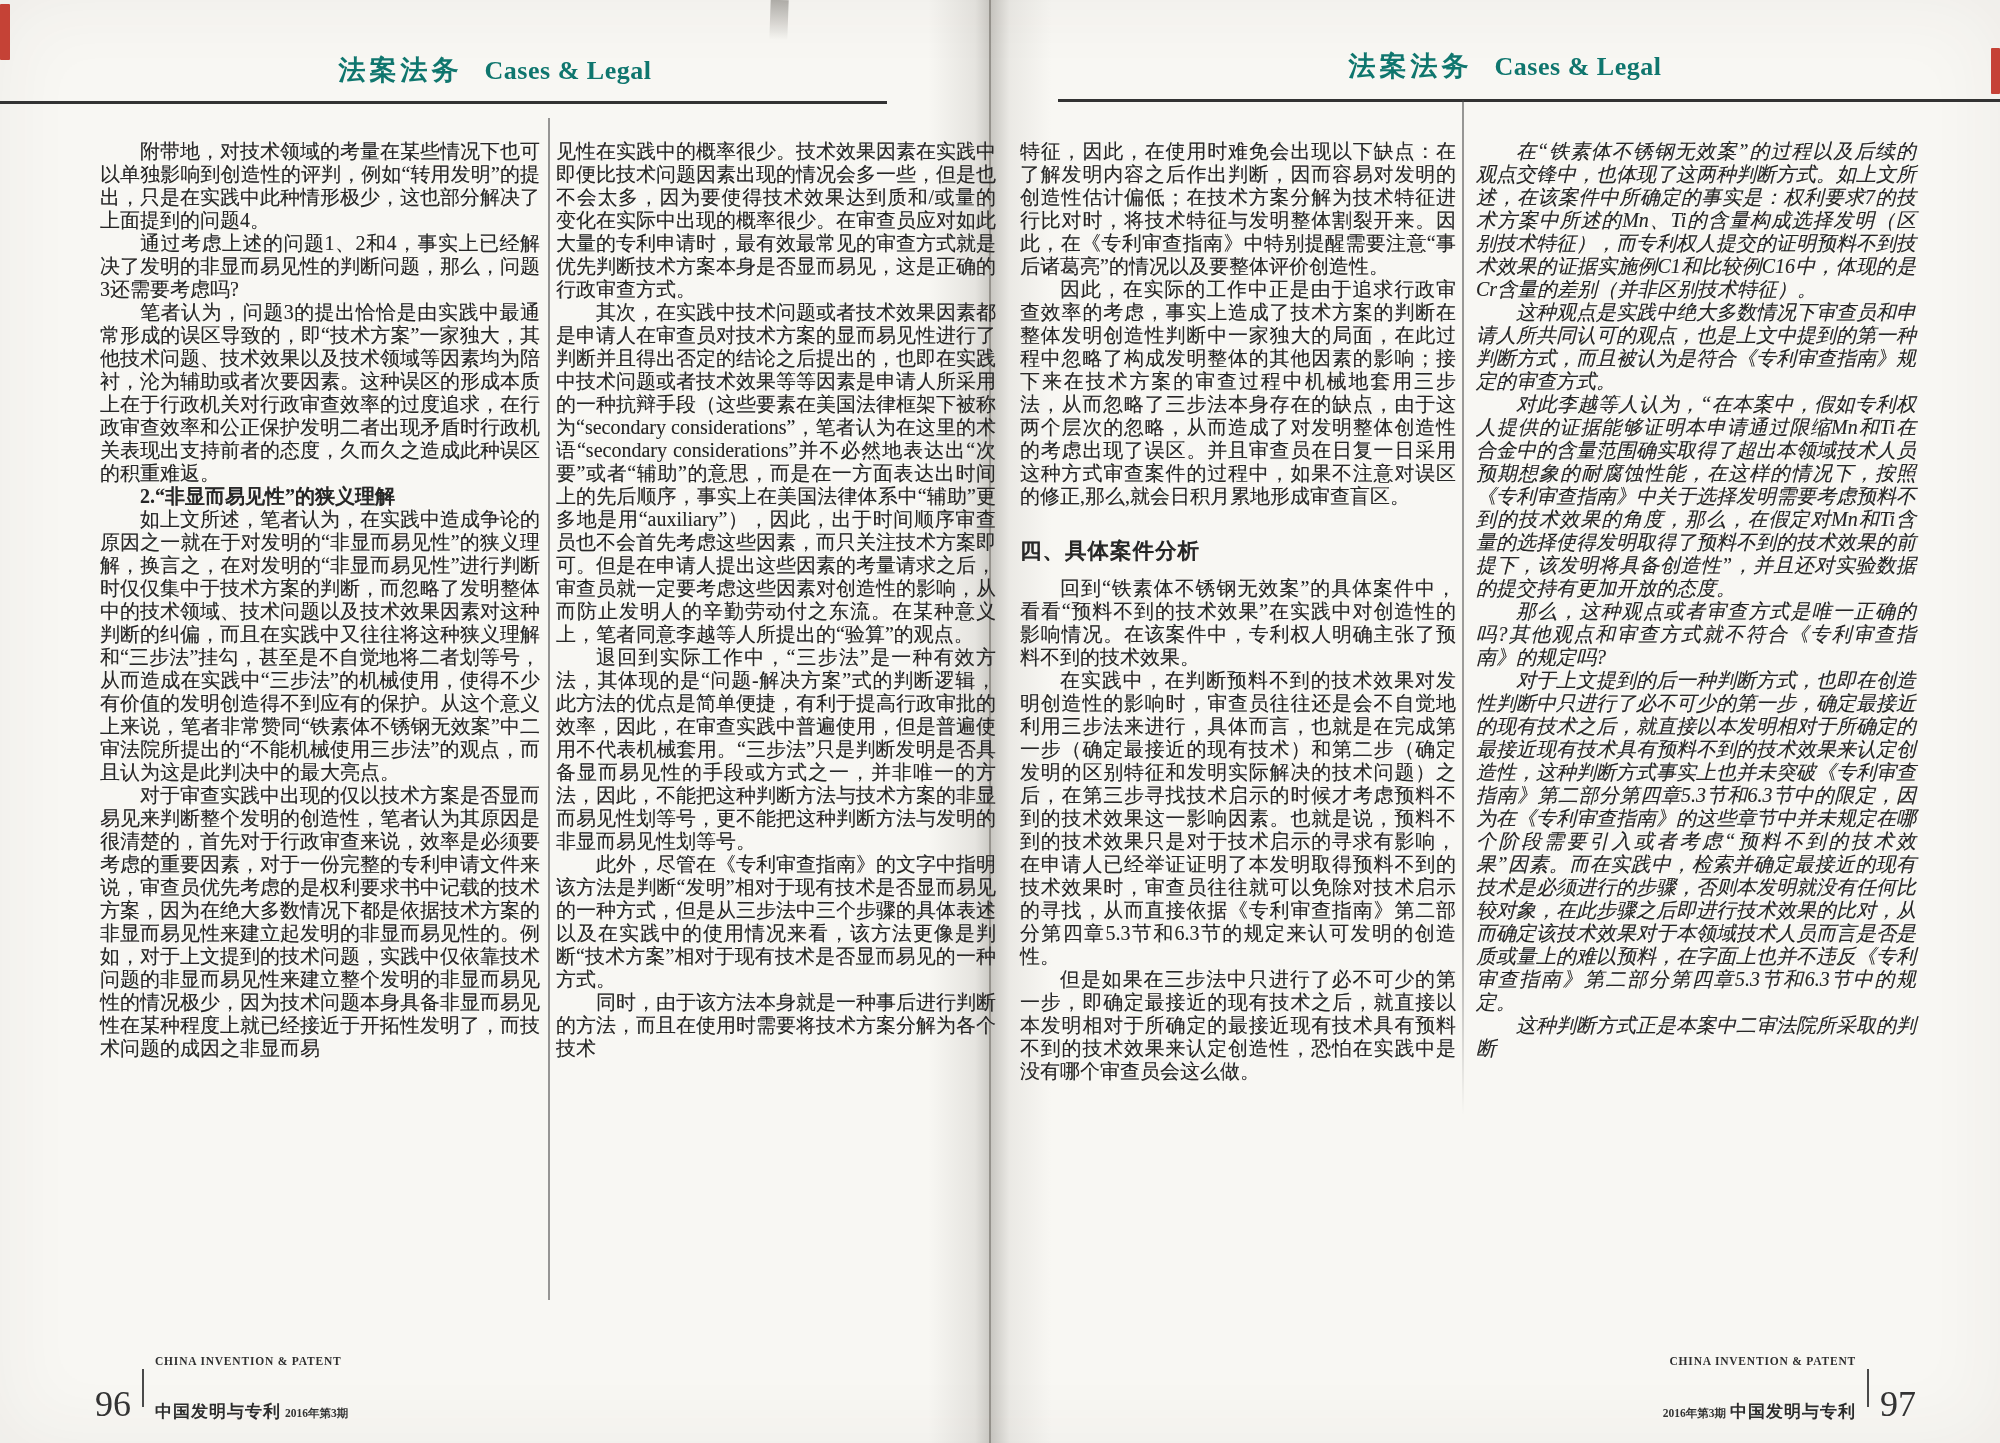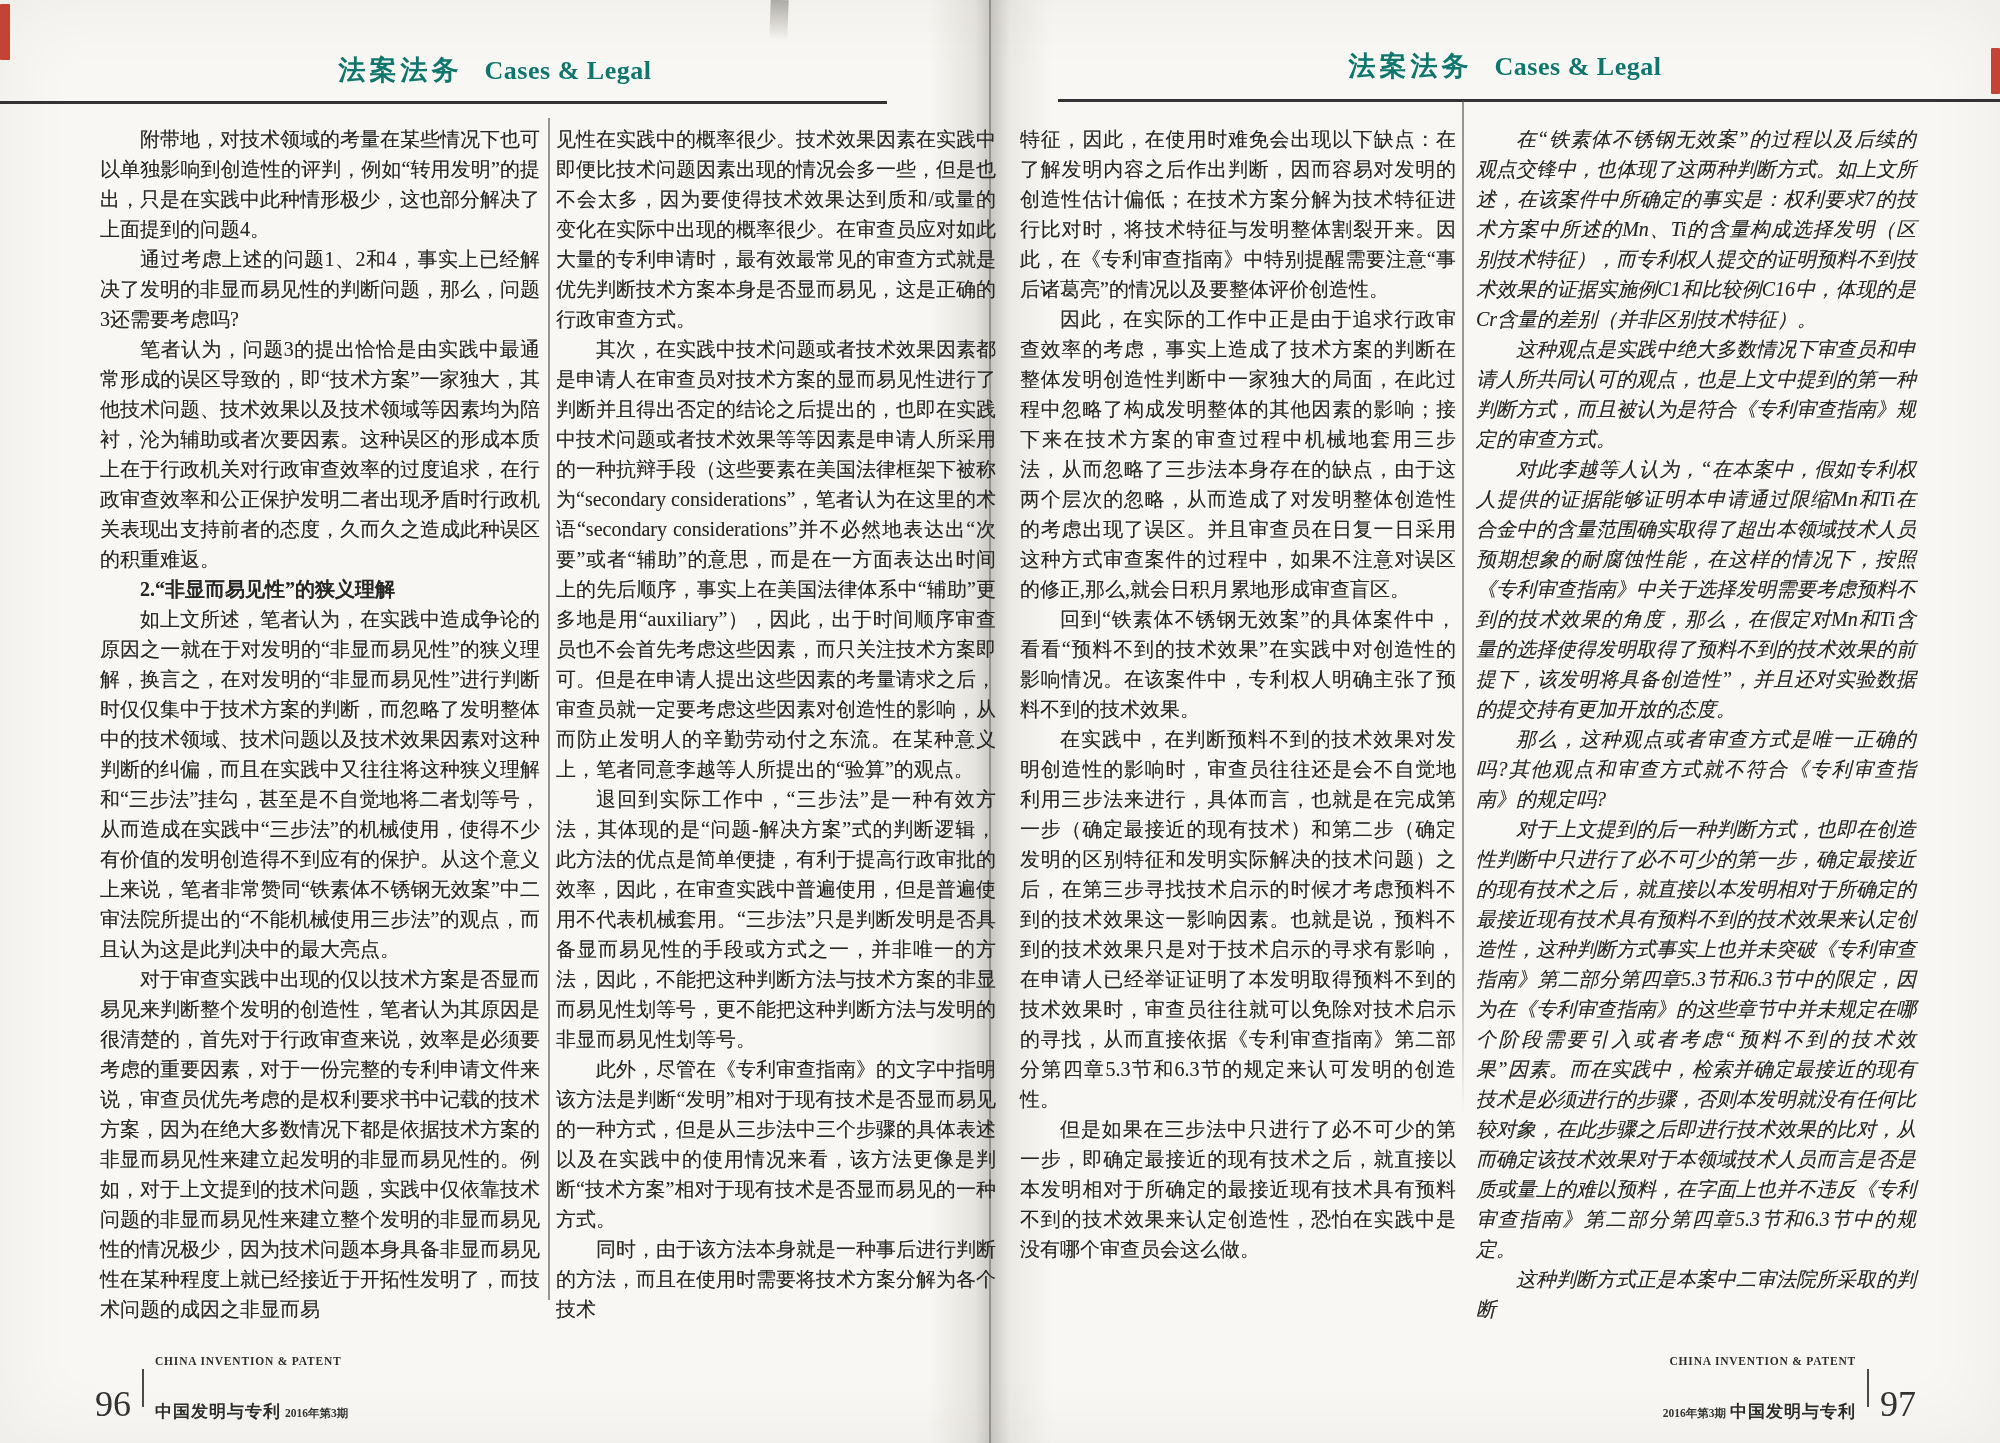--- a/index.html
+++ b/index.html
@@ -44,22 +44,22 @@
   .hdr-rule.right{left:1058px;top:99px;width:942px;}
   
   .colsep{position:absolute;width:2px;background:rgba(70,70,70,0.55);}
   .colsep.l{left:548px;top:118px;height:1182px;}
   .colsep.r{
     left:1462px;top:100px;height:1015px;
     background:linear-gradient(180deg,rgba(70,70,70,0.55) 0%,rgba(70,70,70,0.5) 80%,rgba(70,70,70,0) 100%);
   }
   
   .col{
-    position:absolute;top:124px;width:440px;
-    font-size:20px;line-height:30px;color:var(--ink,#272727);
+    position:absolute;top:140px;width:440px;
+    font-size:20px;line-height:23px;color:var(--ink,#272727);
     text-align:justify;text-justify:inter-character;
     text-shadow:0 0 0.4px rgba(20,20,20,0.35);
   }
   #col-l1{left:100px;}
   #col-l2{left:556px;}
   #col-r1{left:1020px;width:436px;}
   #col-r2{left:1476px;font-style:italic;}
   .col p{margin:0;text-indent:2em;}
   .col p.noindent{text-indent:0;}
   .col .h2{font-weight:bold;text-indent:2em;}
@@ -111,20 +111,21 @@
   <div class="col" id="col-l2">
       <p class="noindent">见性在实践中的概率很少。技术效果因素在实践中即便比技术问题因素出现的情况会多一些，但是也不会太多，因为要使得技术效果达到质和/或量的变化在实际中出现的概率很少。在审查员应对如此大量的专利申请时，最有效最常见的审查方式就是优先判断技术方案本身是否显而易见，这是正确的行政审查方式。</p>
       <p>其次，在实践中技术问题或者技术效果因素都是申请人在审查员对技术方案的显而易见性进行了判断并且得出否定的结论之后提出的，也即在实践中技术问题或者技术效果等等因素是申请人所采用的一种抗辩手段（这些要素在美国法律框架下被称为“secondary considerations”，笔者认为在这里的术语“secondary considerations”并不必然地表达出“次要”或者“辅助”的意思，而是在一方面表达出时间上的先后顺序，事实上在美国法律体系中“辅助”更多地是用“auxiliary”），因此，出于时间顺序审查员也不会首先考虑这些因素，而只关注技术方案即可。但是在申请人提出这些因素的考量请求之后，审查员就一定要考虑这些因素对创造性的影响，从而防止发明人的辛勤劳动付之东流。在某种意义上，笔者同意李越等人所提出的“验算”的观点。</p>
       <p>退回到实际工作中，“三步法”是一种有效方法，其体现的是“问题-解决方案”式的判断逻辑，此方法的优点是简单便捷，有利于提高行政审批的效率，因此，在审查实践中普遍使用，但是普遍使用不代表机械套用。“三步法”只是判断发明是否具备显而易见性的手段或方式之一，并非唯一的方法，因此，不能把这种判断方法与技术方案的非显而易见性划等号，更不能把这种判断方法与发明的非显而易见性划等号。</p>
       <p>此外，尽管在《专利审查指南》的文字中指明该方法是判断“发明”相对于现有技术是否显而易见的一种方式，但是从三步法中三个步骤的具体表述以及在实践中的使用情况来看，该方法更像是判断“技术方案”相对于现有技术是否显而易见的一种方式。</p>
       <p>同时，由于该方法本身就是一种事后进行判断的方法，而且在使用时需要将技术方案分解为各个技术</p>
     </div>
   <div class="col" id="col-r1">
       <p class="noindent">特征，因此，在使用时难免会出现以下缺点：在了解发明内容之后作出判断，因而容易对发明的创造性估计偏低；在技术方案分解为技术特征进行比对时，将技术特征与发明整体割裂开来。因此，在《专利审查指南》中特别提醒需要注意“事后诸葛亮”的情况以及要整体评价创造性。</p>
       <p>因此，在实际的工作中正是由于追求行政审查效率的考虑，事实上造成了技术方案的判断在整体发明创造性判断中一家独大的局面，在此过程中忽略了构成发明整体的其他因素的影响；接下来在技术方案的审查过程中机械地套用三步法，从而忽略了三步法本身存在的缺点，由于这两个层次的忽略，从而造成了对发明整体创造性的考虑出现了误区。并且审查员在日复一日采用这种方式审查案件的过程中，如果不注意对误区的修正,那么,就会日积月累地形成审查盲区。</p>
+      <div class="h1">四、具体案件分析</div>
       <p>回到“铁素体不锈钢无效案”的具体案件中，看看“预料不到的技术效果”在实践中对创造性的影响情况。在该案件中，专利权人明确主张了预料不到的技术效果。</p>
       <p>在实践中，在判断预料不到的技术效果对发明创造性的影响时，审查员往往还是会不自觉地利用三步法来进行，具体而言，也就是在完成第一步（确定最接近的现有技术）和第二步（确定发明的区别特征和发明实际解决的技术问题）之后，在第三步寻找技术启示的时候才考虑预料不到的技术效果这一影响因素。也就是说，预料不到的技术效果只是对于技术启示的寻求有影响，在申请人已经举证证明了本发明取得预料不到的技术效果时，审查员往往就可以免除对技术启示的寻找，从而直接依据《专利审查指南》第二部分第四章5.3节和6.3节的规定来认可发明的创造性。</p>
       <p>但是如果在三步法中只进行了必不可少的第一步，即确定最接近的现有技术之后，就直接以本发明相对于所确定的最接近现有技术具有预料不到的技术效果来认定创造性，恐怕在实践中是没有哪个审查员会这么做。</p>
     </div>
   <div class="col" id="col-r2">
       <p>在“铁素体不锈钢无效案”的过程以及后续的观点交锋中，也体现了这两种判断方式。如上文所述，在该案件中所确定的事实是：权利要求7的技术方案中所述的Mn、Ti的含量构成选择发明（区别技术特征），而专利权人提交的证明预料不到技术效果的证据实施例C1和比较例C16中，体现的是Cr含量的差别（并非区别技术特征）。</p>
       <p>这种观点是实践中绝大多数情况下审查员和申请人所共同认可的观点，也是上文中提到的第一种判断方式，而且被认为是符合《专利审查指南》规定的审查方式。</p>
       <p>对此李越等人认为，“在本案中，假如专利权人提供的证据能够证明本申请通过限缩Mn和Ti在合金中的含量范围确实取得了超出本领域技术人员预期想象的耐腐蚀性能，在这样的情况下，按照《专利审查指南》中关于选择发明需要考虑预料不到的技术效果的角度，那么，在假定对Mn和Ti含量的选择使得发明取得了预料不到的技术效果的前提下，该发明将具备创造性”，并且还对实验数据的提交持有更加开放的态度。</p>
       <p>那么，这种观点或者审查方式是唯一正确的吗?其他观点和审查方式就不符合《专利审查指南》的规定吗?</p>
       <p>对于上文提到的后一种判断方式，也即在创造性判断中只进行了必不可少的第一步，确定最接近的现有技术之后，就直接以本发明相对于所确定的最接近现有技术具有预料不到的技术效果来认定创造性，这种判断方式事实上也并未突破《专利审查指南》第二部分第四章5.3节和6.3节中的限定，因为在《专利审查指南》的这些章节中并未规定在哪个阶段需要引入或者考虑“预料不到的技术效果”因素。而在实践中，检索并确定最接近的现有技术是必须进行的步骤，否则本发明就没有任何比较对象，在此步骤之后即进行技术效果的比对，从而确定该技术效果对于本领域技术人员而言是否是质或量上的难以预料，在字面上也并不违反《专利审查指南》第二部分第四章5.3节和6.3节中的规定。</p>

